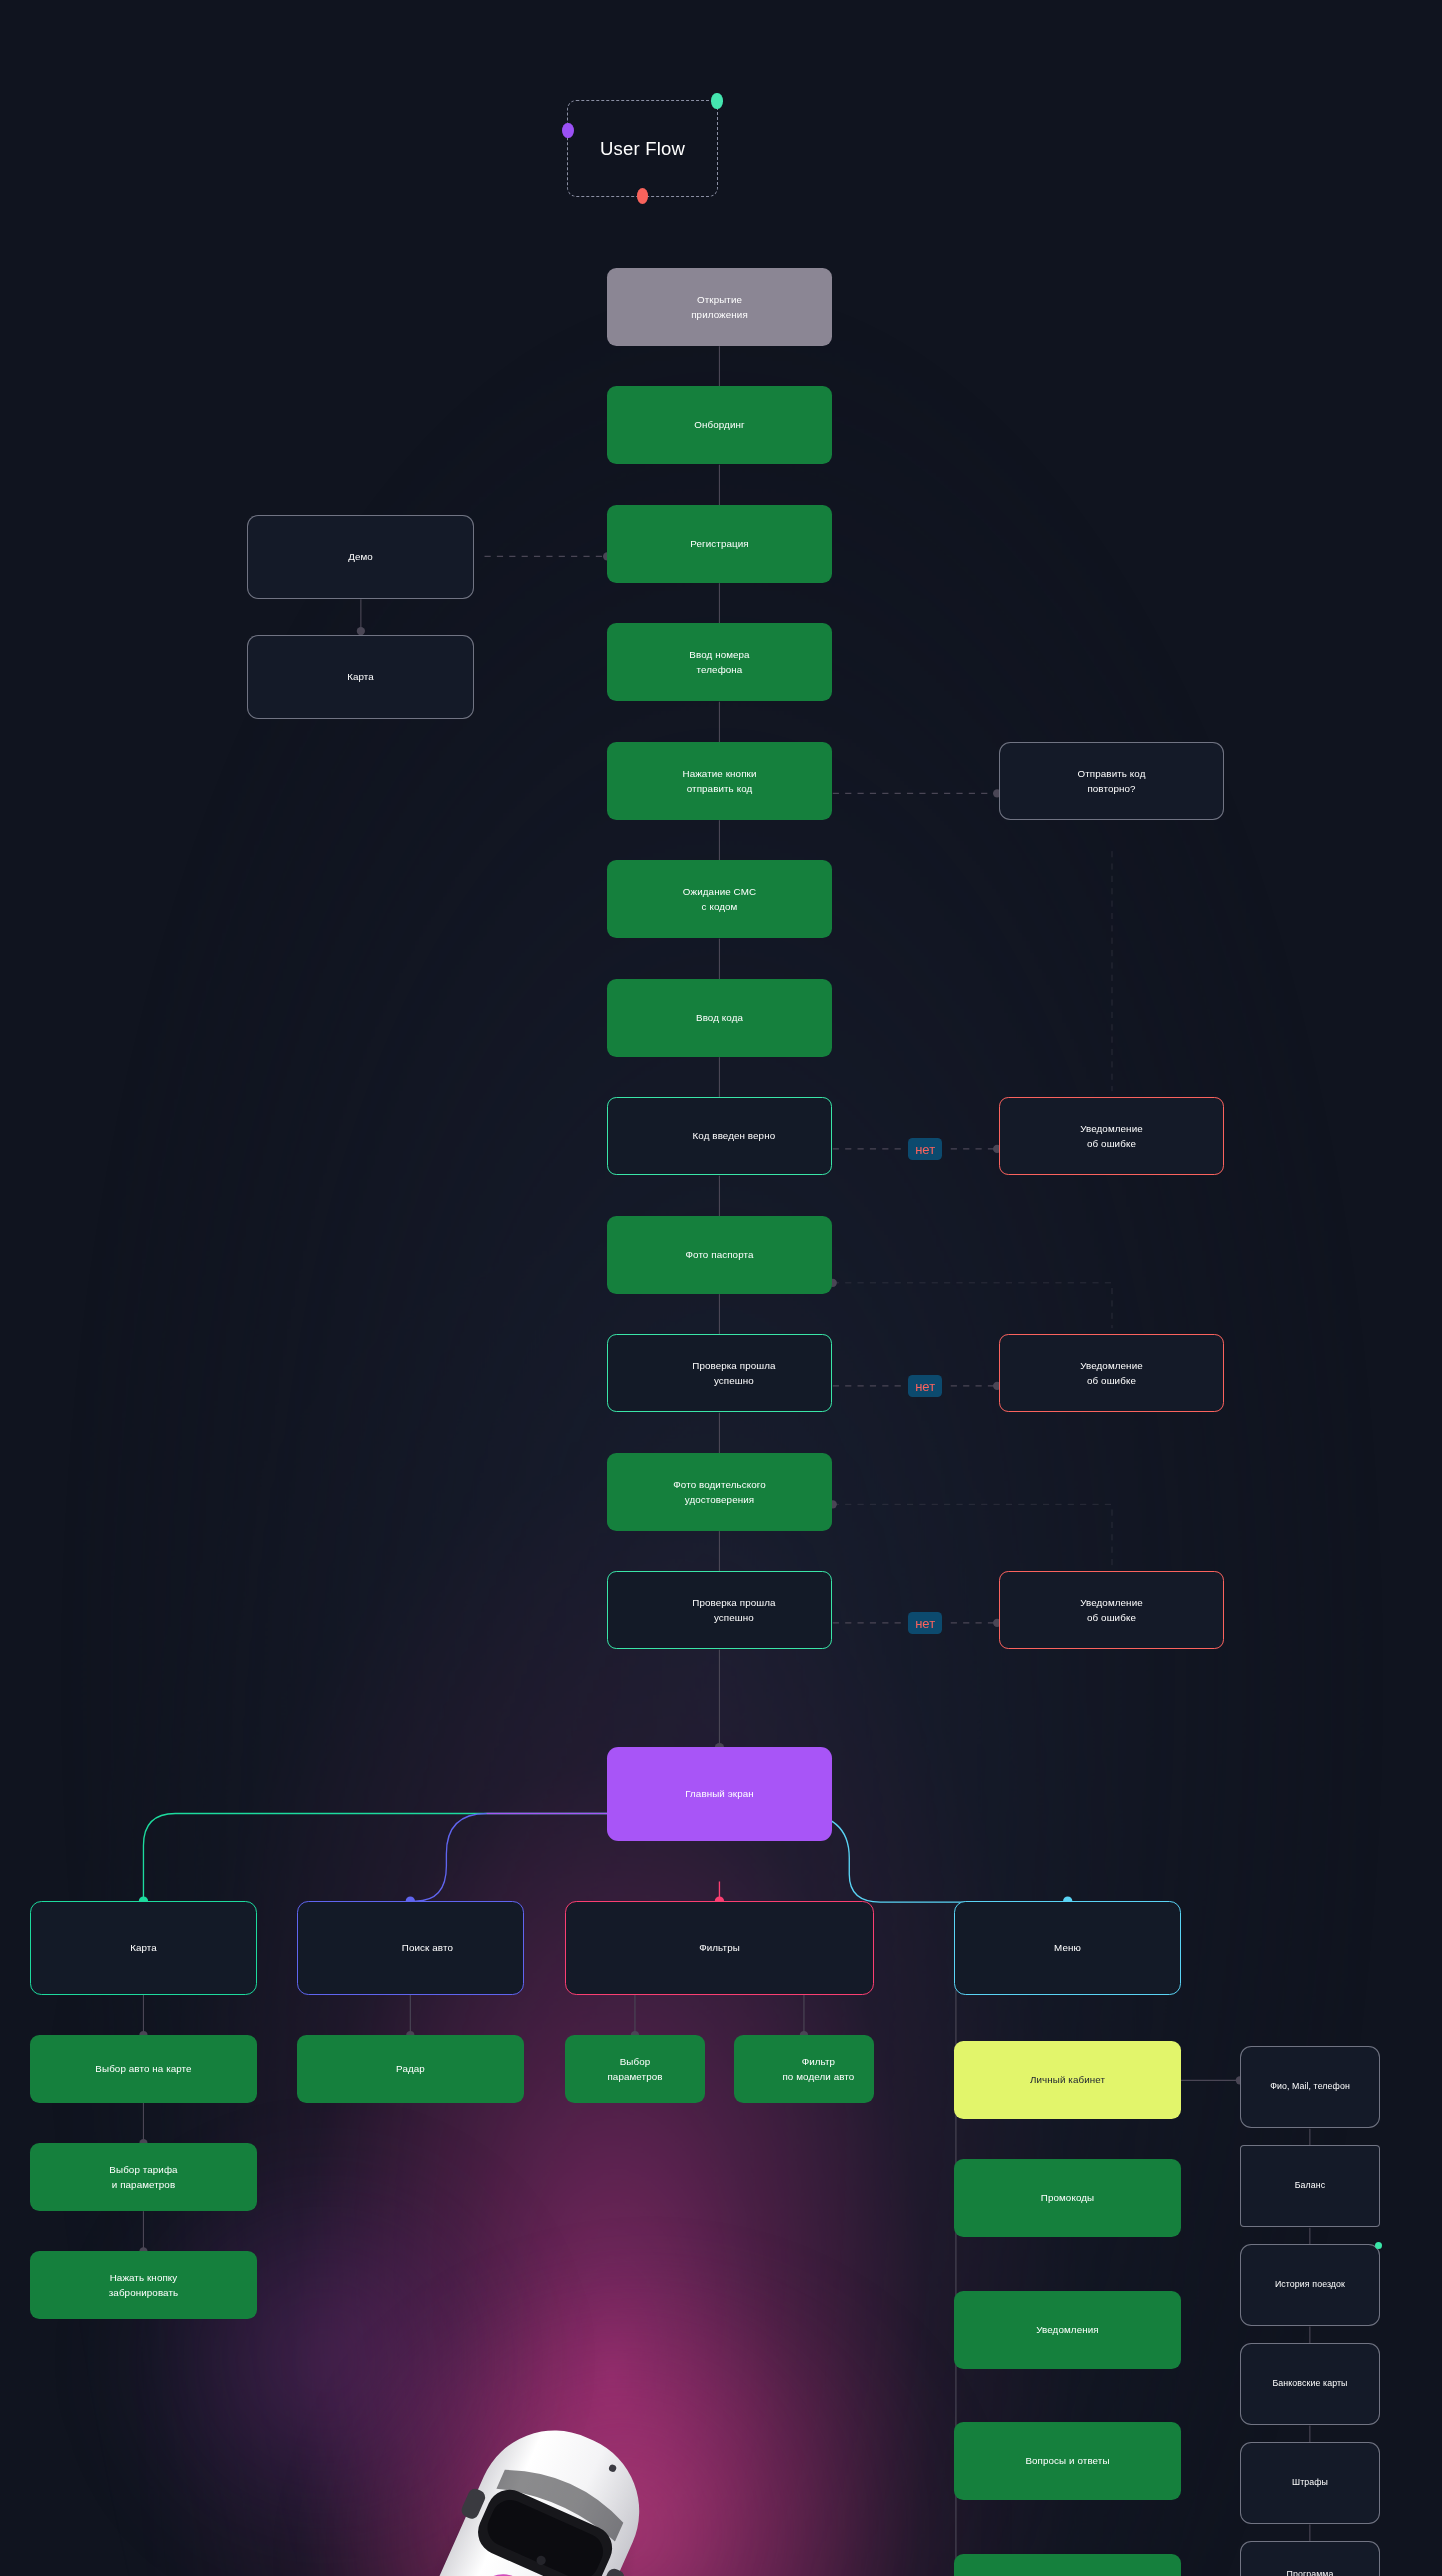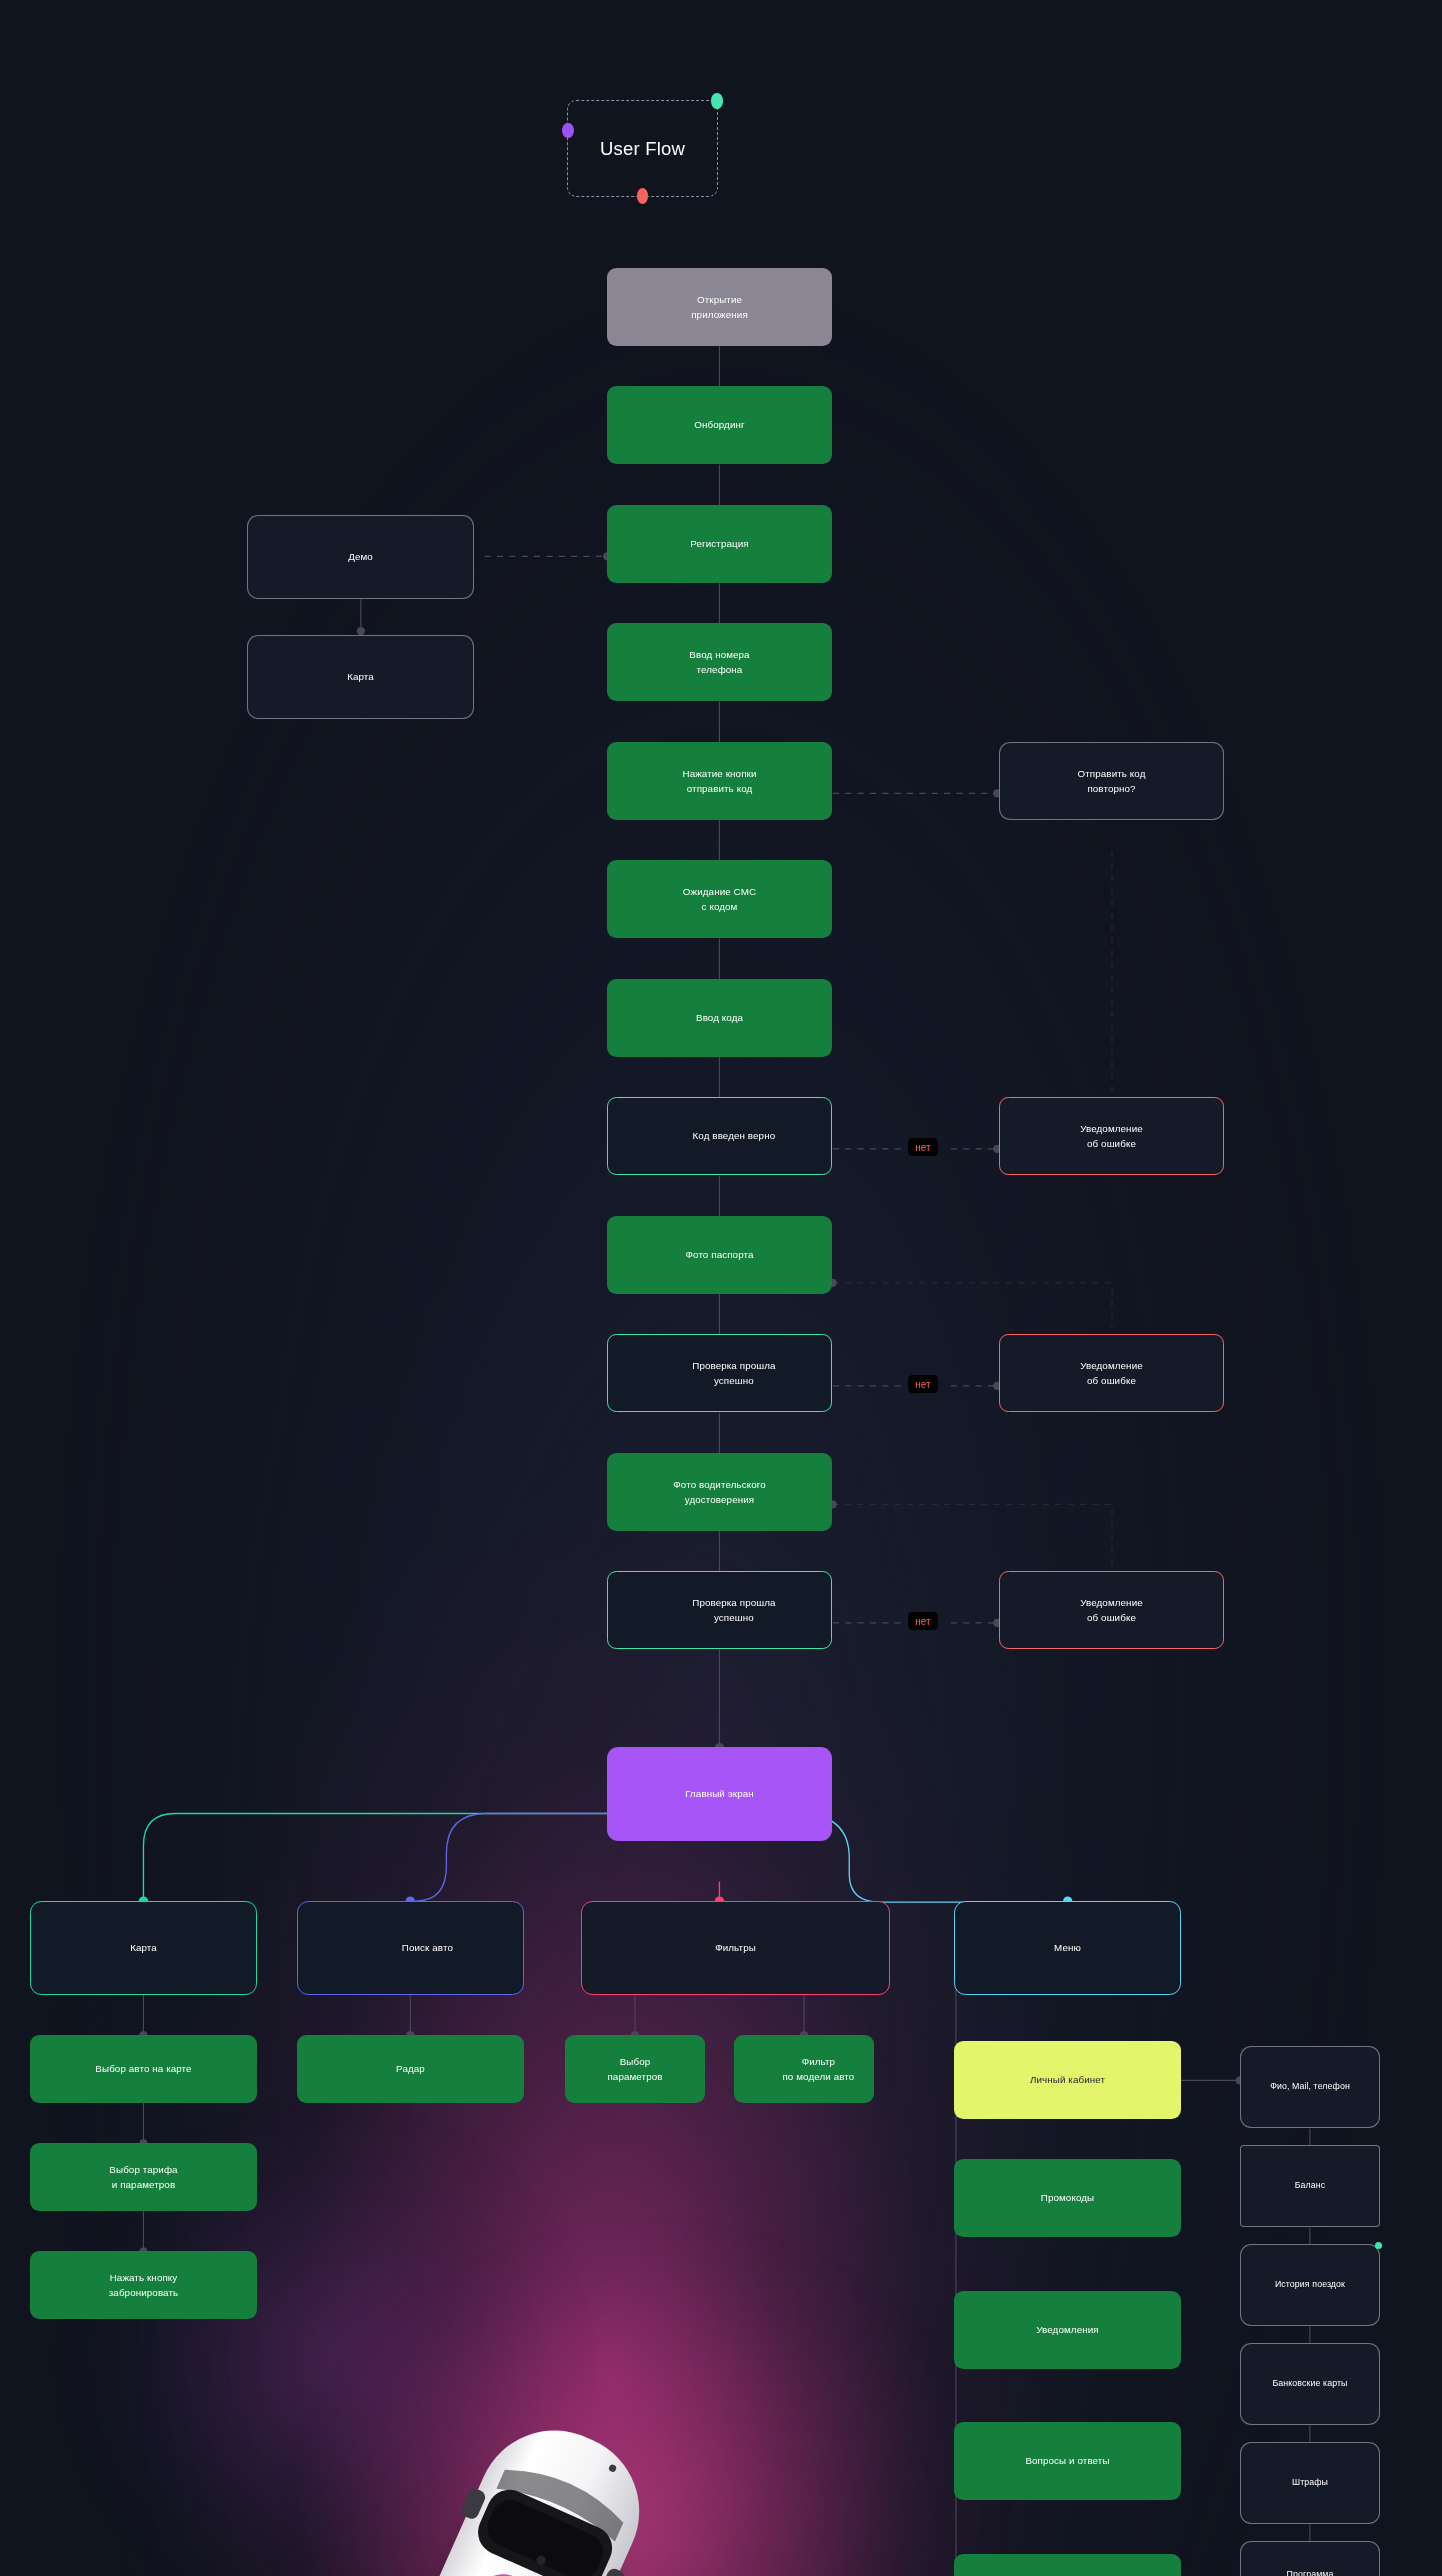--- a/index.html
+++ b/index.html
@@ -60,31 +60,31 @@
   .node span{display:block;white-space:pre-line;}
   .n-plain{background:#15803d;}
   .n-outline{background:#141a28;border:0.8px solid rgba(190,192,205,0.55);}
   .n-grey{background:#8b8694;}
   .n-green{background:#131a27;border:1.2px solid #3ae6a8;padding-left:36px;}
   .n-red{background:#141a28;border:1.2px solid #fb635e;}
   .n-purple{background:#a855f7;}
   .n-lime{background:#e2f56b;color:#1b2030;}
   .n-mint{background:#131a27;border:1.2px solid #1ddb9e;}
   .n-indigo{background:#131a27;border:1.2px solid #6065f0;padding-left:41px;}
-  .n-pink{background:#141a28;border:1.2px solid #fb3f72;margin-left:16px;}
+  .n-pink{background:#141a28;border:1.2px solid #fb3f72;}
   .n-cyan{background:#131a27;border:1.2px solid #5ad4f5;}
 
   .dot-accent{position:absolute;width:7.2px;height:7.2px;border-radius:50%;background:#3ae6a8;right:-3.1px;top:-3.1px;}
 
   
   svg.links{position:absolute;left:0;top:0;width:1443px;height:3561px;pointer-events:none;}
 
   .nolabel{
-    position:absolute;background:#000000;border-radius:4.6px;
-    padding:3.6px 7.2px;font-size:10px;color:#fb635e;
+    position:absolute;background:#0c4a6e;border-radius:4.6px;
+    padding:3.6px 7.2px;font-size:13px;color:#fb635e;
   }
 </style>
 </head>
 <body>
 
 <div id="stage">
 
   <div class="bg-ellipse"></div>
   <div class="bg-glow-a"></div>
   <div class="bg-glow-b"></div>

